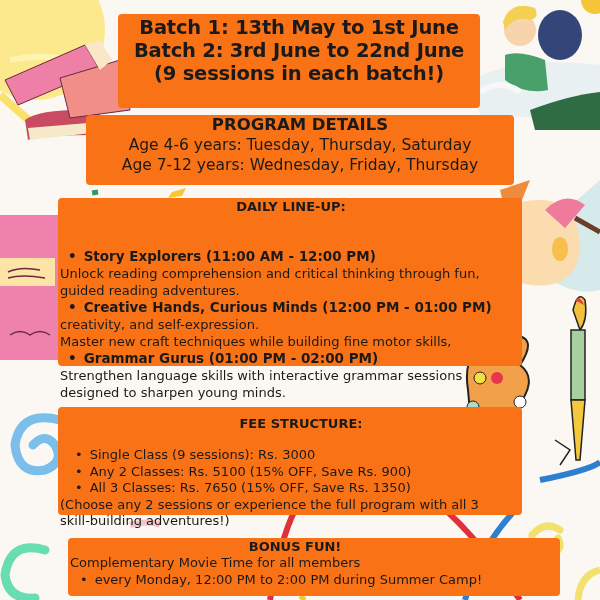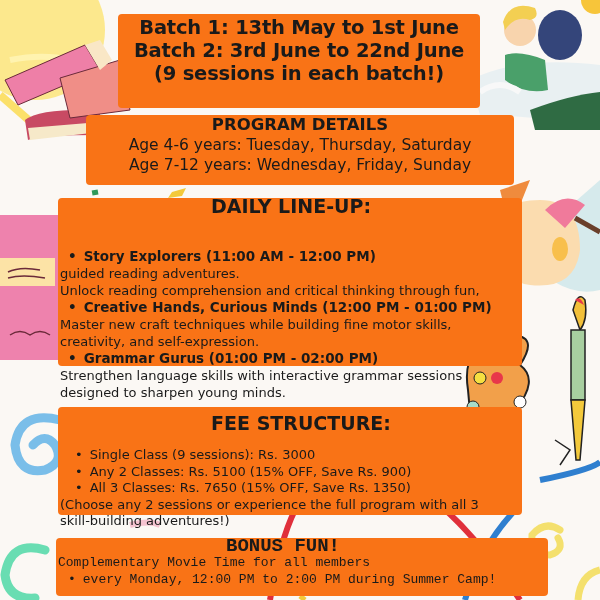--- a/index.html
+++ b/index.html
@@ -3,21 +3,21 @@
   <meta charset="utf-8">
   <style>
     html, body { margin:0; padding:0; }
     body { width:600px; height:600px; overflow:hidden; background:#fbf8f4; position:relative; font-family:"DejaVu Sans", sans-serif; color:#1a1a1a; }
     .abs { position:absolute; }
     .tb { position:absolute; background:#f97316; border-radius:4px; }
     .center { text-align:center; }
     .hdr { font-size:19.5px; line-height:23px; font-weight:bold; letter-spacing:-0.2px; }
     .h2 { font-size:16.5px; font-weight:bold; line-height:20px; }
     .sched { font-size:15.5px; line-height:20px; }
-    .h3 { font-size:19px; font-weight:bold; line-height:17px; }
+    .h3 { font-size:13px; font-weight:bold; line-height:17px; }
     .item-title { font-size:13.5px; font-weight:bold; line-height:17px; }
     .desc { font-size:13px; line-height:17px; }
     .fee { font-size:13px; line-height:16.5px; }
     .bul::before { content:"\2022"; margin-right:7px; }
   </style>
 </head>
 <body>
 
 <svg class="abs" width="600" height="600" viewBox="0 0 600 600" style="left:0;top:0;">
 
@@ -106,48 +106,48 @@
 
 <div class="tb center" style="left:118px;top:14px;width:362px;height:92px;padding-top:2px;">
   <div class="hdr">Batch 1: 13th May to 1st June</div>
   <div class="hdr">Batch 2: 3rd June to 22nd June</div>
   <div class="hdr">(9 sessions in each batch!)</div>
 </div>
 
 <div class="tb center" style="left:86px;top:115px;width:428px;height:70px;">
   <div class="h2">PROGRAM DETAILS</div>
   <div class="sched">Age 4-6 years: Tuesday, Thursday, Saturday</div>
-  <div class="sched">Age 7-12 years: Wednesday, Friday, Sunday</div>
+  <div class="sched">Age 7-12 years: Wednesday, Friday, Thursday</div>
 </div>
 
 <div class="tb" style="left:58px;top:198px;width:462px;height:168px;padding-left:2px;">
   <div class="h3 center" style="margin-bottom:1px;">DAILY LINE-UP:</div>
   <div>
     <div class="item-title bul" style="padding-left:8px;margin-top:33px;">Story Explorers (11:00 AM - 12:00 PM)</div>
+    <div class="desc">Unlock reading comprehension and critical thinking through fun,</div>
     <div class="desc">guided reading adventures.</div>
-    <div class="desc">Unlock reading comprehension and critical thinking through fun,</div>
   </div>
   <div>
     <div class="item-title bul" style="padding-left:8px;">Creative Hands, Curious Minds (12:00 PM - 01:00 PM)</div>
+    <div class="desc">creativity, and self-expression.</div>
     <div class="desc">Master new craft techniques while building fine motor skills,</div>
-    <div class="desc">creativity, and self-expression.</div>
   </div>
   <div>
     <div class="item-title bul" style="padding-left:8px;">Grammar Gurus (01:00 PM - 02:00 PM)</div>
     <div class="desc">Strengthen language skills with interactive grammar sessions</div>
     <div class="desc">designed to sharpen young minds.</div>
   </div>
 </div>
 
 <div class="tb" style="left:58px;top:407px;width:462px;height:108px;padding-left:2px;">
   <div class="h3 center" style="padding-left:20px;margin-top:8px;">FEE STRUCTURE:</div>
   <div class="fee bul" style="padding-left:15px;margin-top:15px;">Single Class (9 sessions): Rs. 3000</div>
   <div class="fee bul" style="padding-left:15px;">Any 2 Classes: Rs. 5100 (15% OFF, Save Rs. 900)</div>
   <div class="fee bul" style="padding-left:15px;">All 3 Classes: Rs. 7650 (15% OFF, Save Rs. 1350)</div>
   <div class="fee">(Choose any 2 sessions or experience the full program with all 3</div>
   <div class="fee">skill-building adventures!)</div>
 </div>
 
-<div class="tb" style="left:56px;top:538px;width:490px;height:58px;padding-left:2px;font-family:Liberation Mono, monospace;">
+<div class="tb" style="left:68px;top:538px;width:490px;height:58px;padding-left:2px;">
   <div class="h3 center" style="padding-right:40px;">BONUS FUN!</div>
   <div class="fee">Complementary Movie Time for all members</div>
   <div class="fee bul" style="padding-left:10px;">every Monday, 12:00 PM to 2:00 PM during Summer Camp!</div>
 </div>
 
 </body></html>

